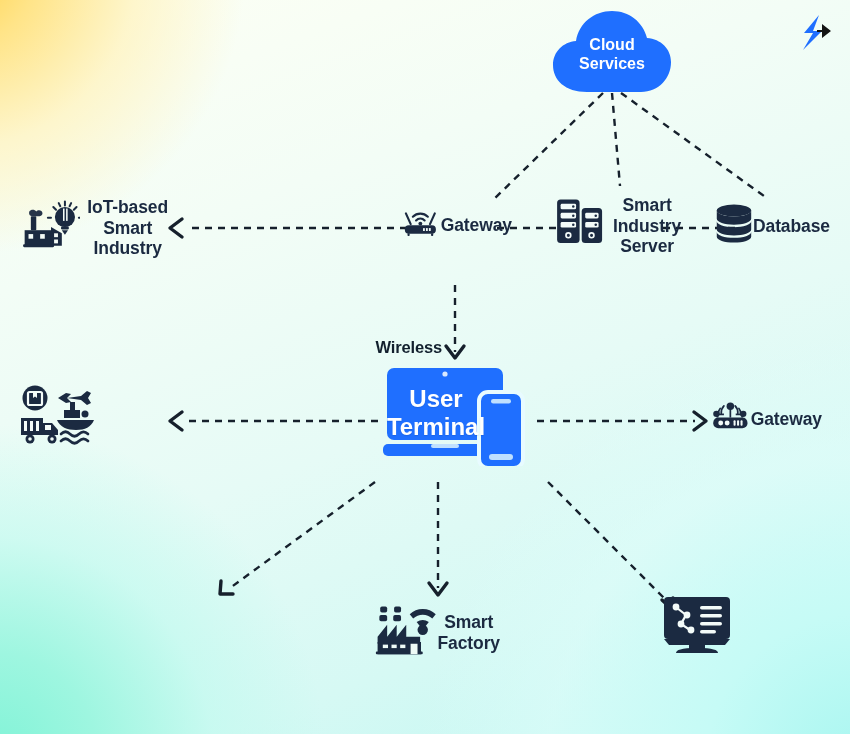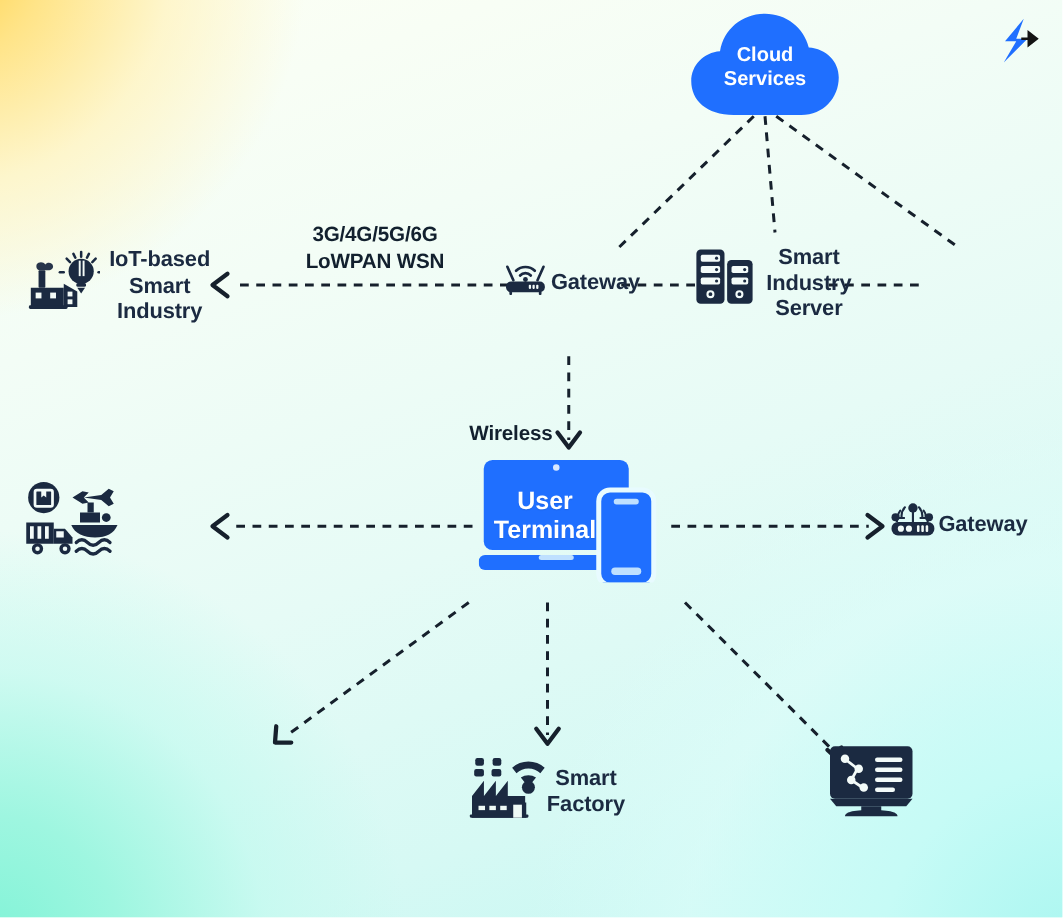--- a/index.html
+++ b/index.html
@@ -24,21 +24,21 @@
   }
   .icn{display:block;}
   .edge-label{
     position:absolute;color:#12202e;font-size:16.5px;font-weight:700;
     line-height:1.25;text-align:center;white-space:pre-line;letter-spacing:-0.15px;
   }
   .terminal{position:absolute;}
   .tcaption{
     position:absolute;left:0;top:0;width:100%;height:100%;
     display:flex;flex-direction:column;align-items:center;justify-content:center;
-    color:#ffffff;font-size:20px;font-weight:700;line-height:1.15;
+    color:#ffffff;font-size:24px;font-weight:700;line-height:1.15;
     text-align:center;pointer-events:none;white-space:pre-line;
     text-shadow:0 1px 1px rgba(0,0,0,.10);
     padding-right:42px;box-sizing:border-box;padding-bottom:6px;
   }
   .cloudwrap{position:absolute;}
   .ccaption{
     position:absolute;left:0;top:0;width:100%;height:100%;
     display:flex;flex-direction:column;align-items:center;justify-content:center;
     color:#fff;font-size:16px;font-weight:700;line-height:1.18;text-align:center;
     white-space:pre-line;pointer-events:none;padding-top:6px;box-sizing:border-box;
@@ -100,22 +100,20 @@
     <svg width="126" height="88" viewBox="0 0 126 88" class="icn">
       <path fill="#1f6fff" d="M38 84
         C16 84 4 72 4 57 C4 44 14 34 27 33
         C30 15 45 3 63 3 C80 3 94 14 98 30
         C112 31 122 41 122 54 C122 70 110 84 92 84 Z"></path>
     </svg>
     <div class="ccaption">Cloud
 Services</div>
   </div>
 
-  <div class="edge-label" style="left:210px;top:178px;width:180px;">3G/4G/5G/6G
-LoWPAN WSN</div>
 
   <div class="edge-label" style="left:352px;top:310px;width:90px;text-align:right;margin-top:27px;">Wireless</div>
 
   <div class="node" style="left:20px;top:190px;width:155px;">
     <svg width="78" height="64" viewBox="0 0 78 64" class="icn">
       <g fill="#1b2a41">
 
         <path d="M12 16c2-3 7-3 9 0c2-3 8-2 8 2c0 3-3 4-6 4H16c-3 0-5-2-4-6z" opacity=".95"></path>
 
         <rect x="14" y="22" width="7" height="18" rx="1"></rect>
@@ -191,20 +189,31 @@
       </g>
       <g fill="none" stroke="#f3fbf9" stroke-width="2.4">
         <circle cx="19" cy="53" r="3.4"></circle>
           <circle cx="52" cy="53" r="3.4"></circle>
       </g>
     </svg>
     <div class="nlabel">Smart Industry
 Server</div>
   </div>
 
+  <div class="node" style="left:715px;top:190px;width:115px;">
+    <svg width="64" height="66" viewBox="0 0 64 66" class="icn">
+      <g fill="#1b2a41">
+        <ellipse cx="32" cy="12" rx="29" ry="10"></ellipse>
+        <path d="M3 12v14c0 5.5 13 10 29 10s29-4.5 29-10V12c0 5.5-13 10-29 10S3 17.5 3 12z"></path>
+        <path d="M3 30v14c0 5.5 13 10 29 10s29-4.5 29-10V30c0 5.5-13 10-29 10S3 35.5 3 30z"></path>
+        <path d="M3 48v8c0 5.5 13 10 29 10s29-4.5 29-10v-8c0 5.5-13 10-29 10S3 53.5 3 48z"></path>
+      </g>
+    </svg>
+    <div class="nlabel">Database</div>
+  </div>
 
   <div class="terminal" style="left:383px;top:366px;width:148px;height:100px;">
     <svg width="148" height="100" viewBox="0 0 148 100" class="icn">
 
       <rect x="4" y="2" width="116" height="72" rx="7" fill="#1f6fff"></rect>
       <rect x="9" y="14" width="106" height="48" fill="#1f6fff"></rect>
       <circle cx="62" cy="8" r="2.6" fill="#d9e9ff"></circle>
 
       <rect x="0" y="78" width="124" height="12" rx="5" fill="#1f6fff"></rect>
       <rect x="48" y="78" width="28" height="4" rx="2" fill="#bfe0ff"></rect>

